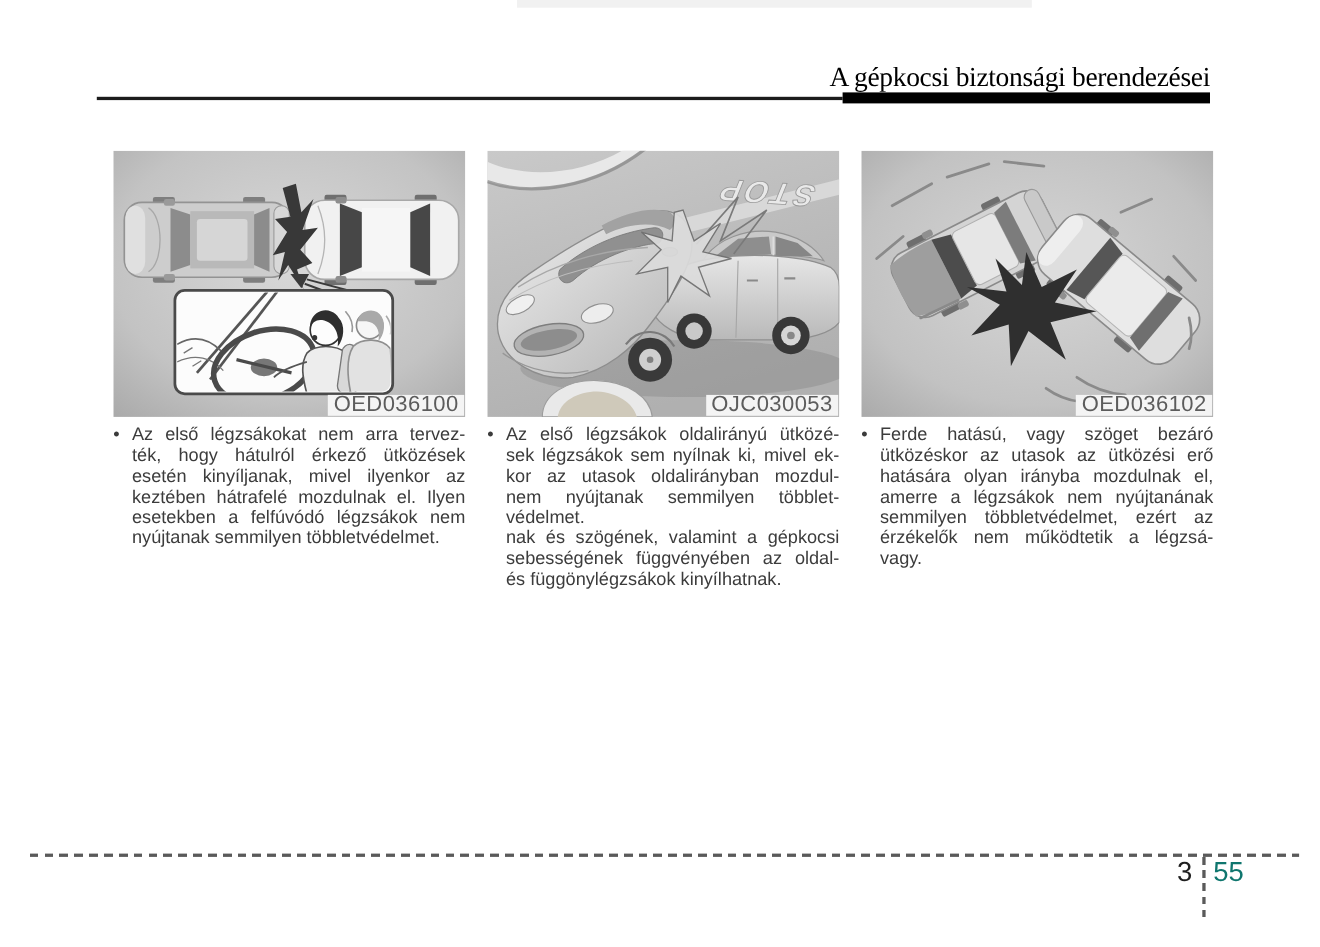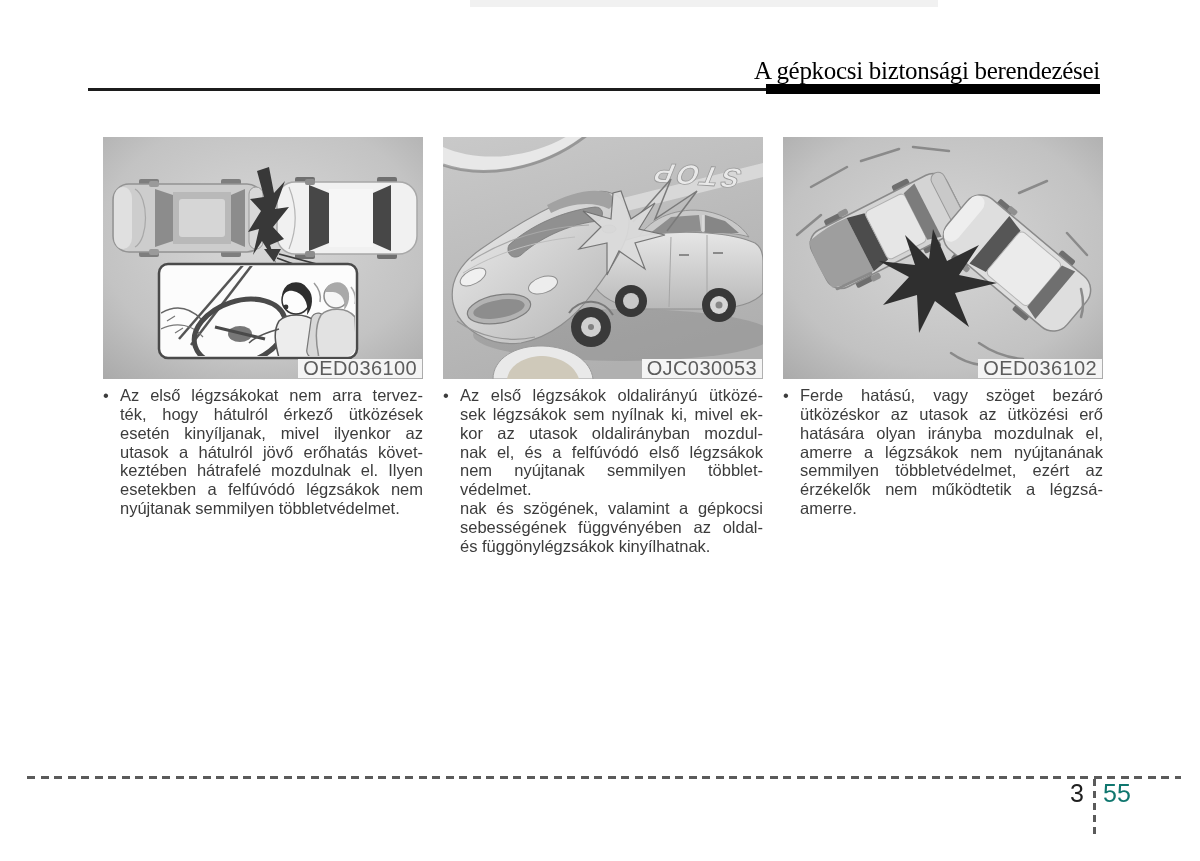--- a/index.html
+++ b/index.html
@@ -269,38 +269,36 @@
   </figure>
 
   <div class="col" style="left:103px">
     <div class="bullet-row">
       <span class="bullet">•</span>
       <div class="ptext">
         <div>
             <div class="tline">Az első légzsákokat nem arra tervez-</div>
             <div class="tline">ték, hogy hátulról érkező ütközések</div>
             <div class="tline">esetén kinyíljanak, mivel ilyenkor az</div>
-            <div class="tline">utasok a hátulról jövő erőhatás követ-</div>
             <div class="tline">keztében hátrafelé mozdulnak el. Ilyen</div>
             <div class="tline">esetekben a felfúvódó légzsákok nem</div>
             <div class="tline tline-last">nyújtanak semmilyen többletvédelmet.</div>
           </div>
       </div>
     </div>
   </div>
 
   <div class="col" style="left:443px">
     <div class="bullet-row">
       <span class="bullet">•</span>
       <div class="ptext">
         <div>
             <div class="tline">Az első légzsákok oldalirányú ütközé-</div>
             <div class="tline">sek légzsákok sem nyílnak ki, mivel ek-</div>
             <div class="tline">kor az utasok oldalirányban mozdul-</div>
-            <div class="tline">nak el, és a felfúvódó első légzsákok</div>
             <div class="tline">nem nyújtanak semmilyen többlet-</div>
             <div class="tline tline-last">védelmet.</div>
           </div>
         <div>
             <div class="tline">nak és szögének, valamint a gépkocsi</div>
             <div class="tline">sebességének függvényében az oldal-</div>
             <div class="tline tline-last">és függönylégzsákok kinyílhatnak.</div>
           </div>
       </div>
     </div>
@@ -310,21 +308,21 @@
     <div class="bullet-row">
       <span class="bullet">•</span>
       <div class="ptext">
         <div>
             <div class="tline">Ferde hatású, vagy szöget bezáró</div>
             <div class="tline">ütközéskor az utasok az ütközési erő</div>
             <div class="tline">hatására olyan irányba mozdulnak el,</div>
             <div class="tline">amerre a légzsákok nem nyújtanának</div>
             <div class="tline">semmilyen többletvédelmet, ezért az</div>
             <div class="tline">érzékelők nem működtetik a légzsá-</div>
-            <div class="tline tline-last">amerre.</div>
+            <div class="tline tline-last">vagy.</div>
           </div>
       </div>
     </div>
   </div>
 
   <div class="cutline-h"></div>
   <div class="cutline-v"></div>
   <div class="pagenum-chapter">3</div>
   <div class="pagenum-page">55</div>
 

